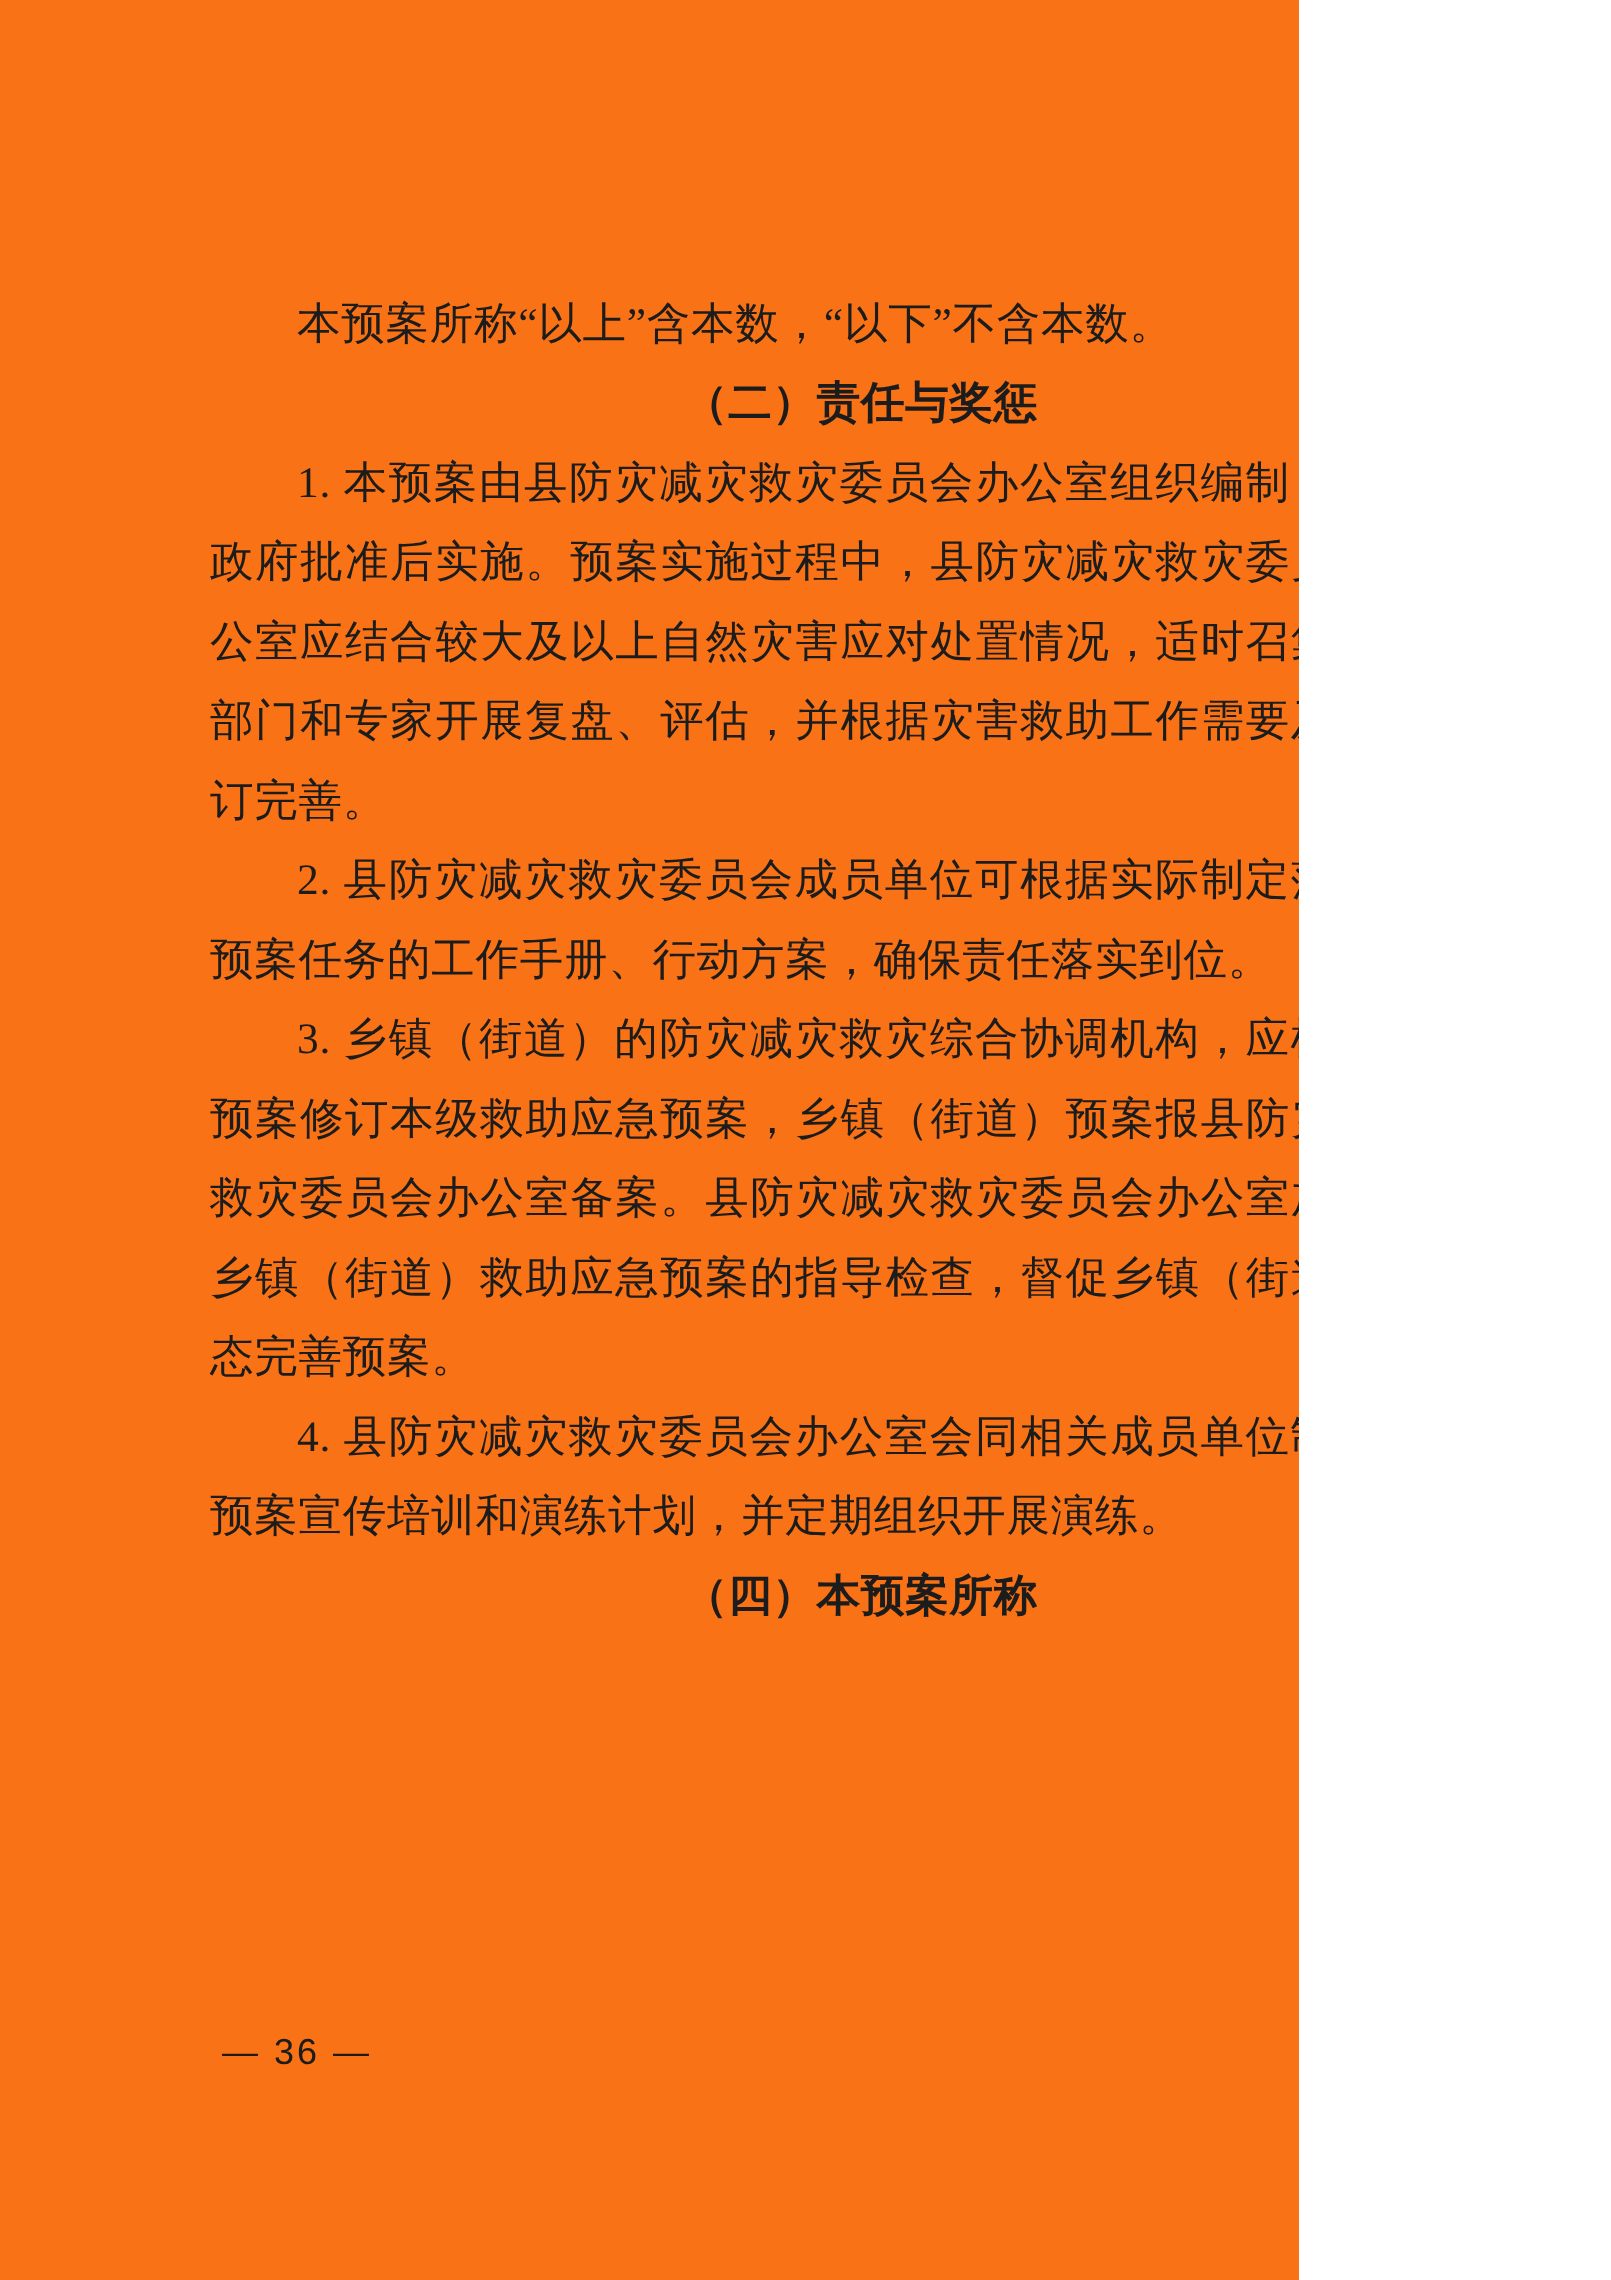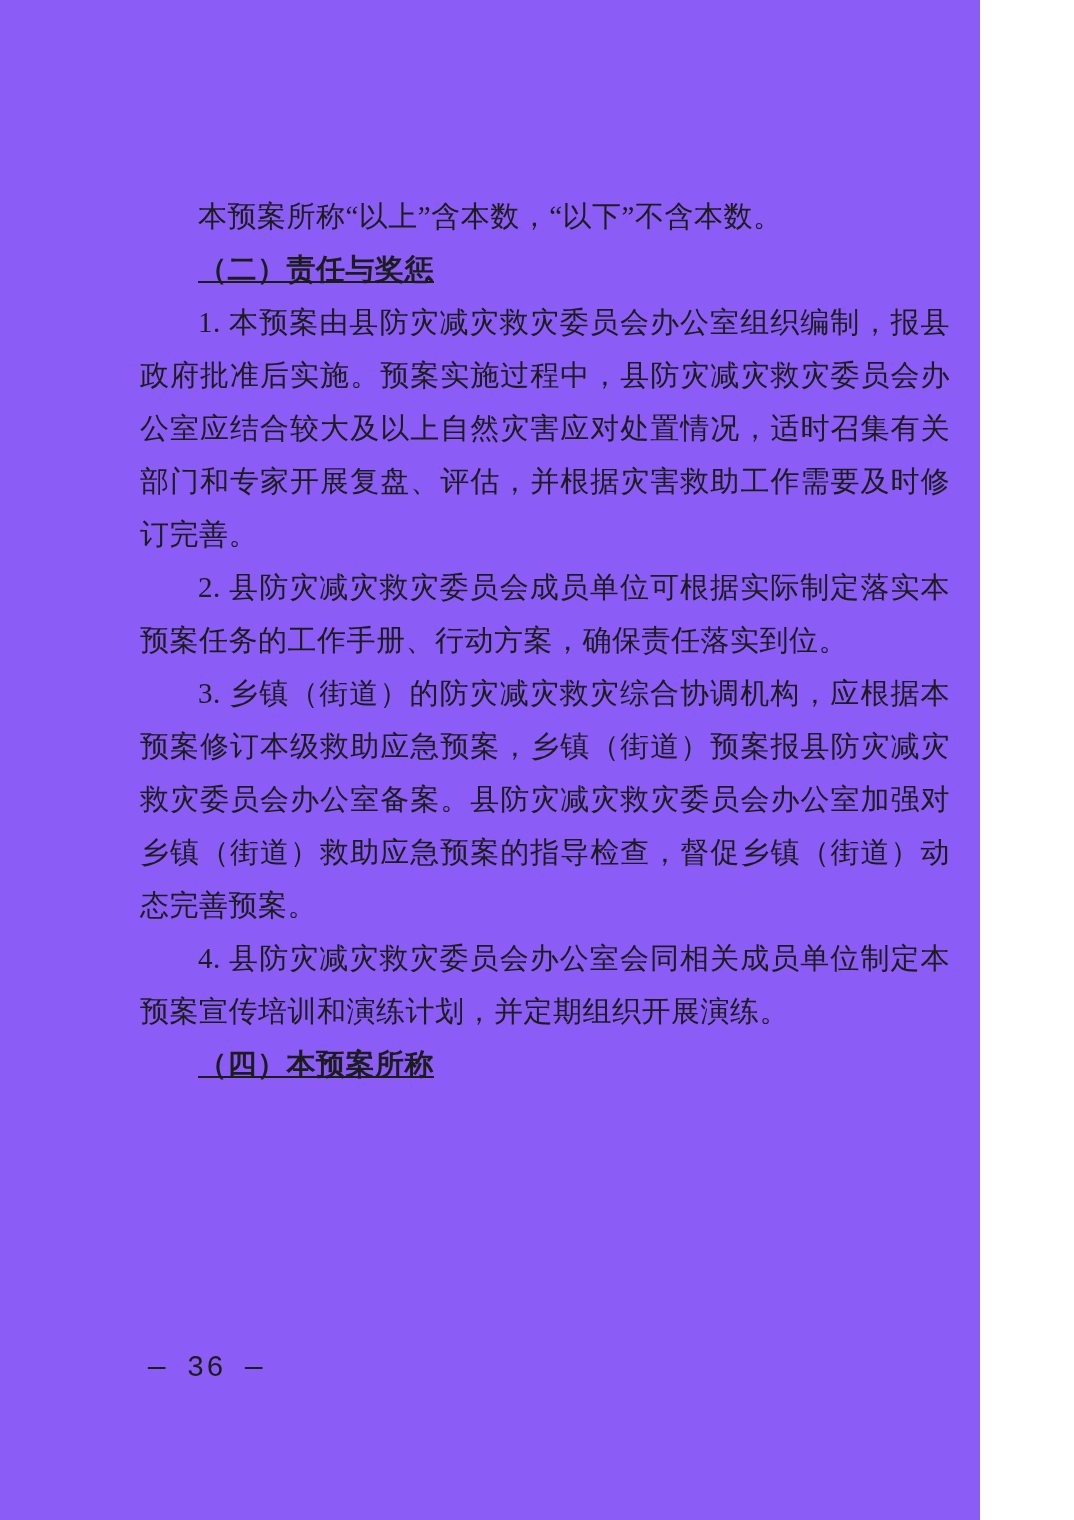--- a/index.html
+++ b/index.html
@@ -2,23 +2,23 @@
 <html lang="zh"><head>
 <meta charset="utf-8">
 <style>
   html, body {
     margin: 0;
     padding: 0;
     background: #ffffff;
   }
   .page {
     position: relative;
-    width: 980px;
+    width: 866px;
     height: 1520px;
-    background: #8b5cf6;
+    background: #f97316;
     overflow: hidden;
     font-family: "Liberation Serif", "DejaVu Serif", serif;
     color: #1c1c1c;
   }
   .content {
     position: absolute;
     left: 140px;
     top: 190px;
     width: 810px;
   }
@@ -27,32 +27,31 @@
     font-size: 29px;
     line-height: 53px;
     text-indent: 2em;
     text-align: justify;
     text-justify: inter-character;
     letter-spacing: 0.5px;
     word-break: break-all;
   }
   .para.heading {
     font-weight: bold;
-    text-align: left;
-    text-decoration: underline;
+    text-align: center;
   }
   .page-number {
     position: absolute;
     left: 148px;
     top: 1348px;
-    font-size: 29px;
+    font-size: 24px;
     line-height: 42px;
     letter-spacing: 2px;
     color: #1c1c1c;
-    font-family: Liberation Mono, monospace;
+    font-family: Liberation Sans, sans-serif;
   }
 </style>
 </head>
 <body>
 
 <div class="page">
   <div class="content">
 
   <p class="para">本预案所称“以上”含本数，“以下”不含本数。</p>
       <p class="para heading">（二）责任与奖惩</p>

